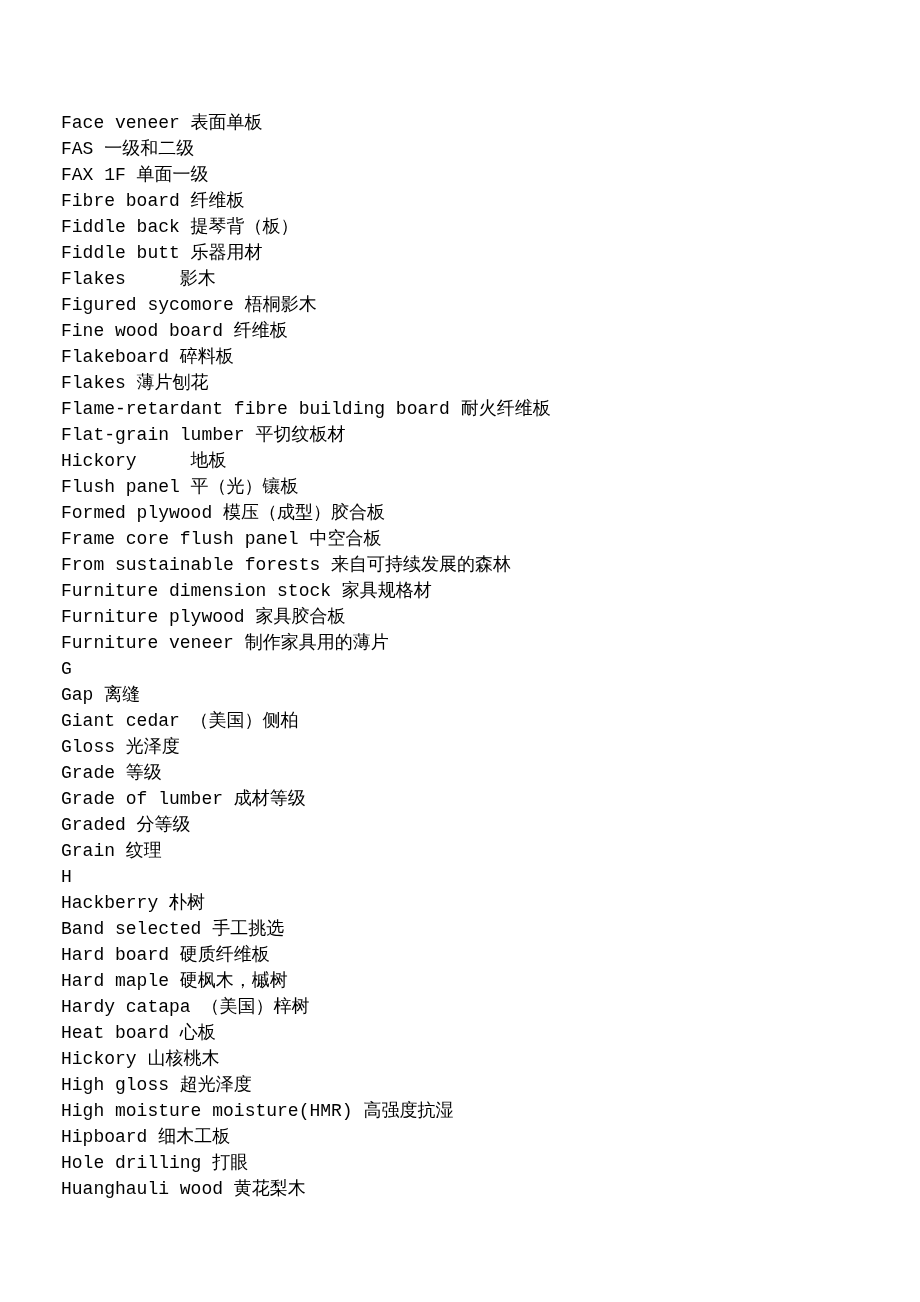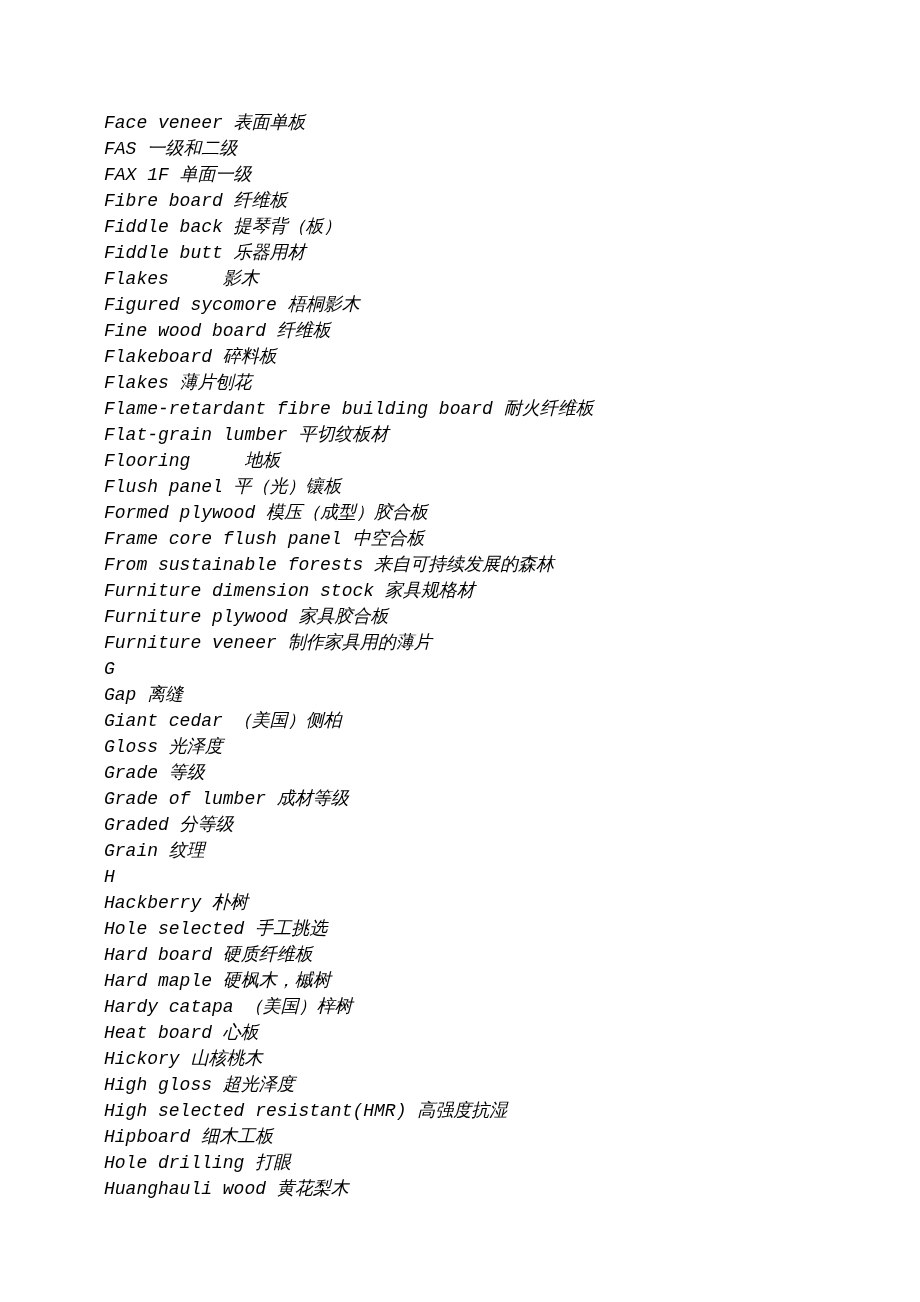--- a/index.html
+++ b/index.html
@@ -3,23 +3,22 @@
 <meta charset="utf-8">
 <style>
   body {
     margin: 0;
     padding: 0;
     background: #fff;
     width: 920px;
     font-family: "SimSun", "宋体", serif;
   }
   .page {
-    padding: 110px 0 0 104px;
+    padding: 110px 0 0 61px;
     width: 620px;
-    font-style: italic;
   }
   .line {
     font-size: 18px;
     line-height: 26px;
     color: #000;
     white-space: pre;
     font-family: "Courier New", "SimSun", monospace;
   }
 </style>
 </head>
@@ -32,42 +31,42 @@
     <div class="line">Fibre board 纤维板</div>
     <div class="line">Fiddle back 提琴背（板）</div>
     <div class="line">Fiddle butt 乐器用材</div>
     <div class="line">Flakes     影木</div>
     <div class="line">Figured sycomore 梧桐影木</div>
     <div class="line">Fine wood board 纤维板</div>
     <div class="line">Flakeboard 碎料板</div>
     <div class="line">Flakes 薄片刨花</div>
     <div class="line">Flame-retardant fibre building board 耐火纤维板</div>
     <div class="line">Flat-grain lumber 平切纹板材</div>
-    <div class="line">Flooring     地板</div>
+    <div class="line">Hickory     地板</div>
     <div class="line">Flush panel 平（光）镶板</div>
     <div class="line">Formed plywood 模压（成型）胶合板</div>
     <div class="line">Frame core flush panel 中空合板</div>
     <div class="line">From sustainable forests 来自可持续发展的森林</div>
     <div class="line">Furniture dimension stock 家具规格材</div>
     <div class="line">Furniture plywood 家具胶合板</div>
     <div class="line">Furniture veneer 制作家具用的薄片</div>
     <div class="line">G</div>
     <div class="line">Gap 离缝</div>
     <div class="line">Giant cedar （美国）侧柏</div>
     <div class="line">Gloss 光泽度</div>
     <div class="line">Grade 等级</div>
     <div class="line">Grade of lumber 成材等级</div>
     <div class="line">Graded 分等级</div>
     <div class="line">Grain 纹理</div>
     <div class="line">H</div>
     <div class="line">Hackberry 朴树</div>
-    <div class="line">Hole selected 手工挑选</div>
+    <div class="line">Band selected 手工挑选</div>
     <div class="line">Hard board 硬质纤维板</div>
     <div class="line">Hard maple 硬枫木，槭树</div>
     <div class="line">Hardy catapa （美国）梓树</div>
     <div class="line">Heat board 心板</div>
     <div class="line">Hickory 山核桃木</div>
     <div class="line">High gloss 超光泽度</div>
-    <div class="line">High selected resistant(HMR) 高强度抗湿</div>
+    <div class="line">High moisture moisture(HMR) 高强度抗湿</div>
     <div class="line">Hipboard 细木工板</div>
     <div class="line">Hole drilling 打眼</div>
     <div class="line">Huanghauli wood 黄花梨木</div>
   </div>
 
 </body></html>

